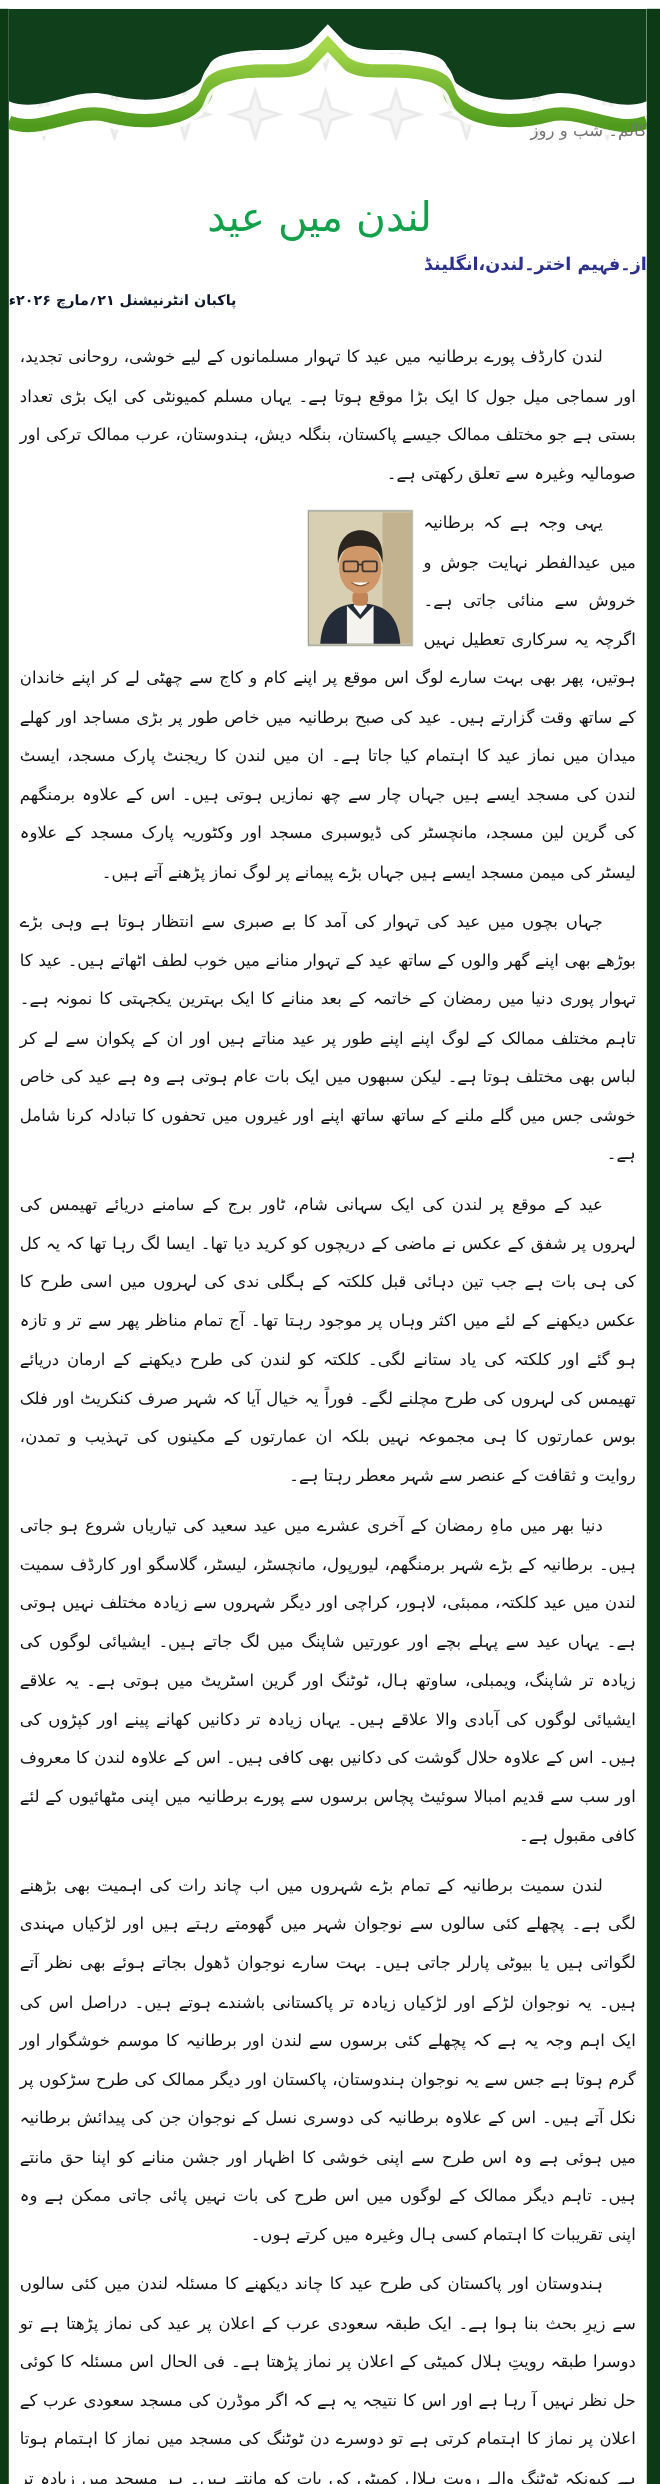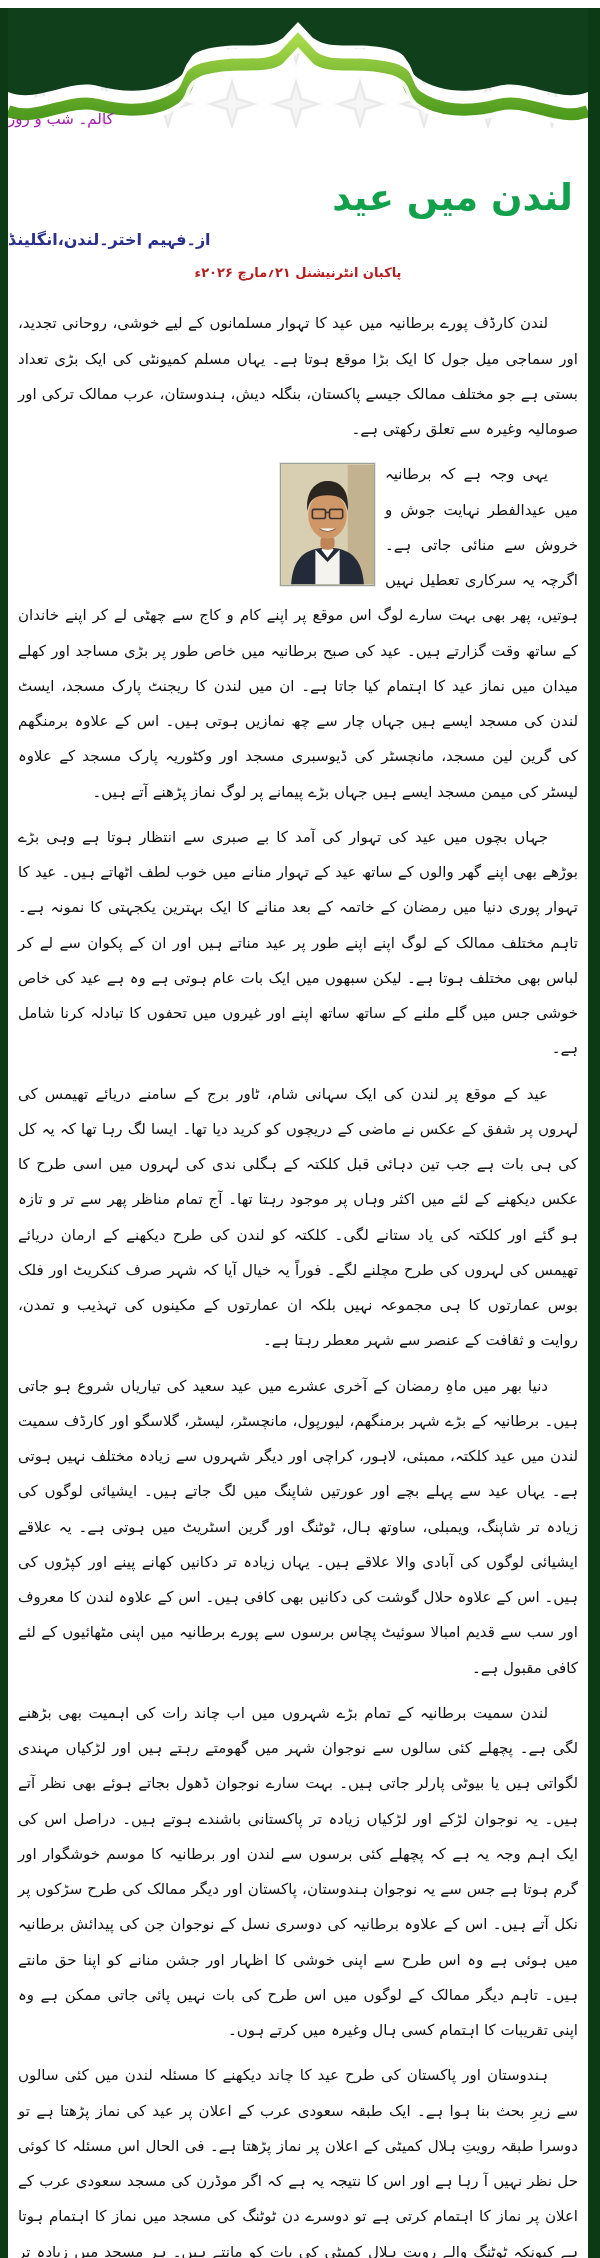--- a/index.html
+++ b/index.html
@@ -8,33 +8,33 @@
   .top-strip{height:8px;background:#ffffff;}
   .page{
     box-sizing:border-box;width:600px;min-height:2250px;background:#ffffff;
     border-left:8px solid #0b3a15;border-right:12px solid #0b3a15;border-bottom:20px solid #0b3a15;
     position:relative;
   }
   
   .header-decor{position:relative;height:150px;overflow:hidden;}
   .header-decor svg{display:block;width:100%;height:150px;}
   .kicker{
-    position:absolute;top:102px;left:0;right:0;text-align:left;
-    color:#a21caf;font-size:15px;letter-spacing:0;
+    position:absolute;top:102px;left:0;right:0;text-align:right;
+    color:#737373;font-size:15px;letter-spacing:0;
   }
   
   .title{
-    margin:18px 15px 6px 0;color:#12a14b;
-    font-size:37px;font-weight:bold;line-height:1.2;
+    text-align:center;margin:18px 15px 6px 0;color:#12a14b;
+    font-size:37px;font-weight:normal;line-height:1.2;
   }
   .byline{
-    text-align:left;color:#2b2f8e;font-weight:bold;font-size:16px;margin:10px 0 4px 0;
+    text-align:right;color:#2b2f8e;font-weight:bold;font-size:16px;margin:10px 0 4px 0;
   }
   .dateline{
-    text-align:center;color:#b91c1c;font-weight:bold;font-size:13px;margin:16px 0 8px 0;
+    text-align:left;color:#0f172a;font-weight:bold;font-size:13px;margin:16px 0 8px 0;
   }
   
   .article{
     direction:rtl;text-align:justify;color:#111;
     padding:18px 10px 0 10px;font-size:15px;line-height:2.35;
   }
   .article p{margin:0 0 10px 0;text-indent:30px;}
   
   .photo-float{
     float:left;width:93px;height:121px;margin:6px 10px 4px 262px;

